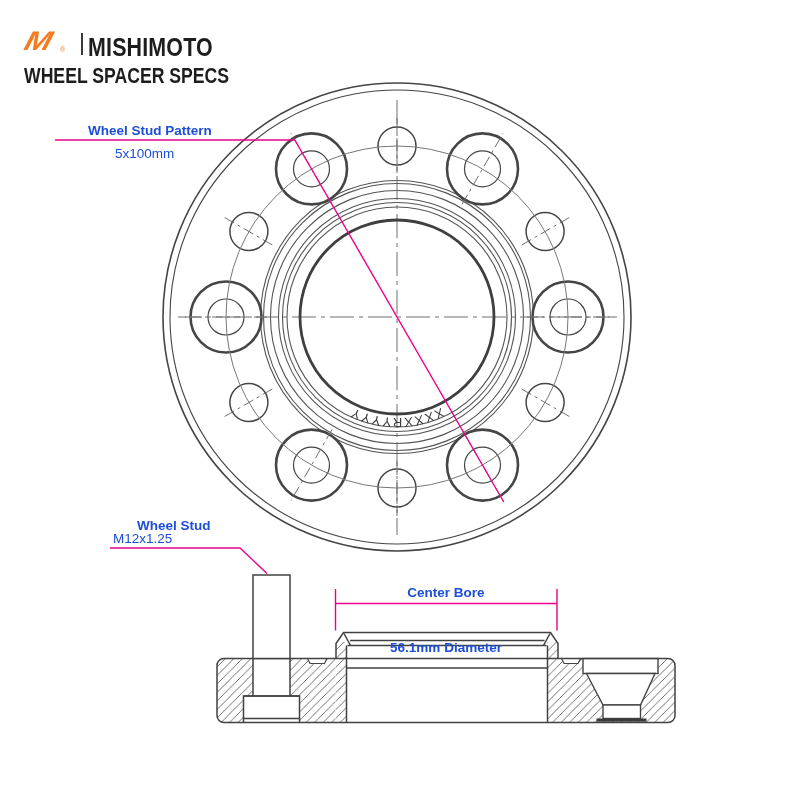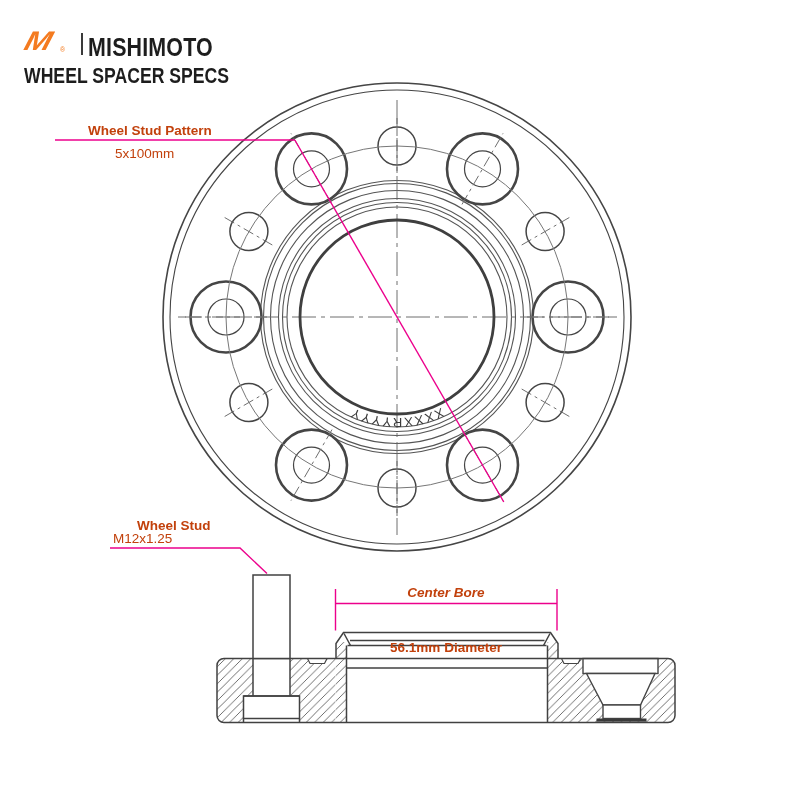--- a/index.html
+++ b/index.html
@@ -9,27 +9,27 @@
   
   .logo-m{left:29px;top:28px;font-style:italic;font-weight:900;font-size:27px;line-height:27px;
           color:#F47B20;transform:skewX(-16deg) scaleX(1.18);transform-origin:0 0;}
   .logo-reg{left:60px;top:46px;font-size:7px;color:#F47B20;}
   .logo-divider{left:81px;top:33px;width:2.4px;height:22px;background:#3a3a3a;}
   .brand{left:88px;top:33px;font-size:25.5px;font-weight:bold;letter-spacing:.2px;
          transform:scaleX(.84);transform-origin:0 0;color:#1d1d1d;}
   .subtitle{left:24px;top:64px;font-size:21.5px;font-weight:bold;
          transform:scaleX(.82);transform-origin:0 0;color:#1d1d1d;}
   
-  .dlab{font-size:13.5px;line-height:14px;color:#c2410c;}
+  .dlab{font-size:13.5px;line-height:14px;color:#1d4ed8;}
   .b{font-weight:bold;}
   .lbl-pattern-title{left:88px;top:124px;}
   .lbl-pattern-value{left:115px;top:147px;}
   .lbl-stud-title{left:137px;top:519px;}
   .lbl-stud-value{left:113px;top:532px;}
-  .lbl-bore-title{left:446px;top:586px;transform:translateX(-50%);font-style:italic;}
+  .lbl-bore-title{left:446px;top:586px;transform:translateX(-50%);}
   .lbl-bore-value{left:446px;top:641px;transform:translateX(-50%);font-weight:bold;}
   svg{position:absolute;left:0;top:0;}
 </style>
 </head>
 <body>
 
 <div id="canvas">
 
   <div class="abs logo-m">M</div>
   <div class="abs logo-reg">®</div>

